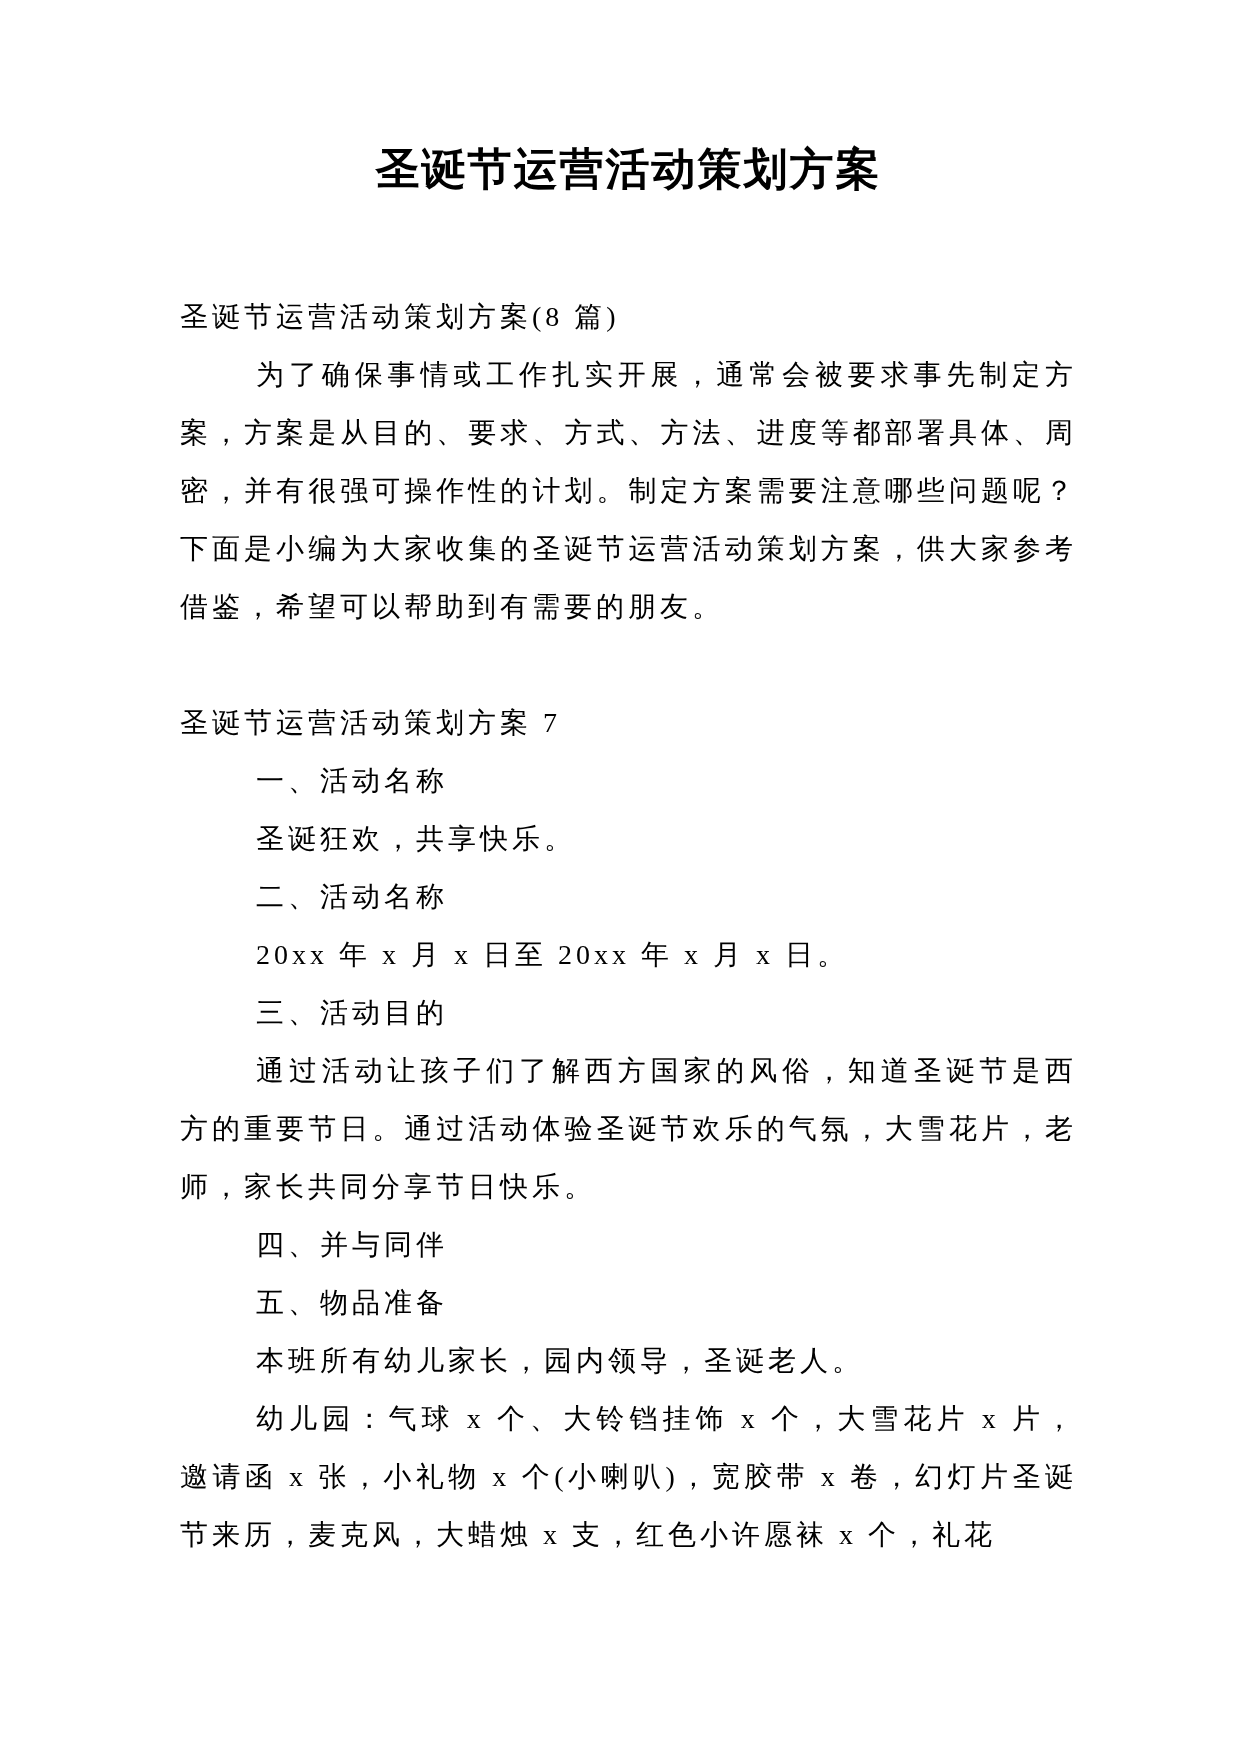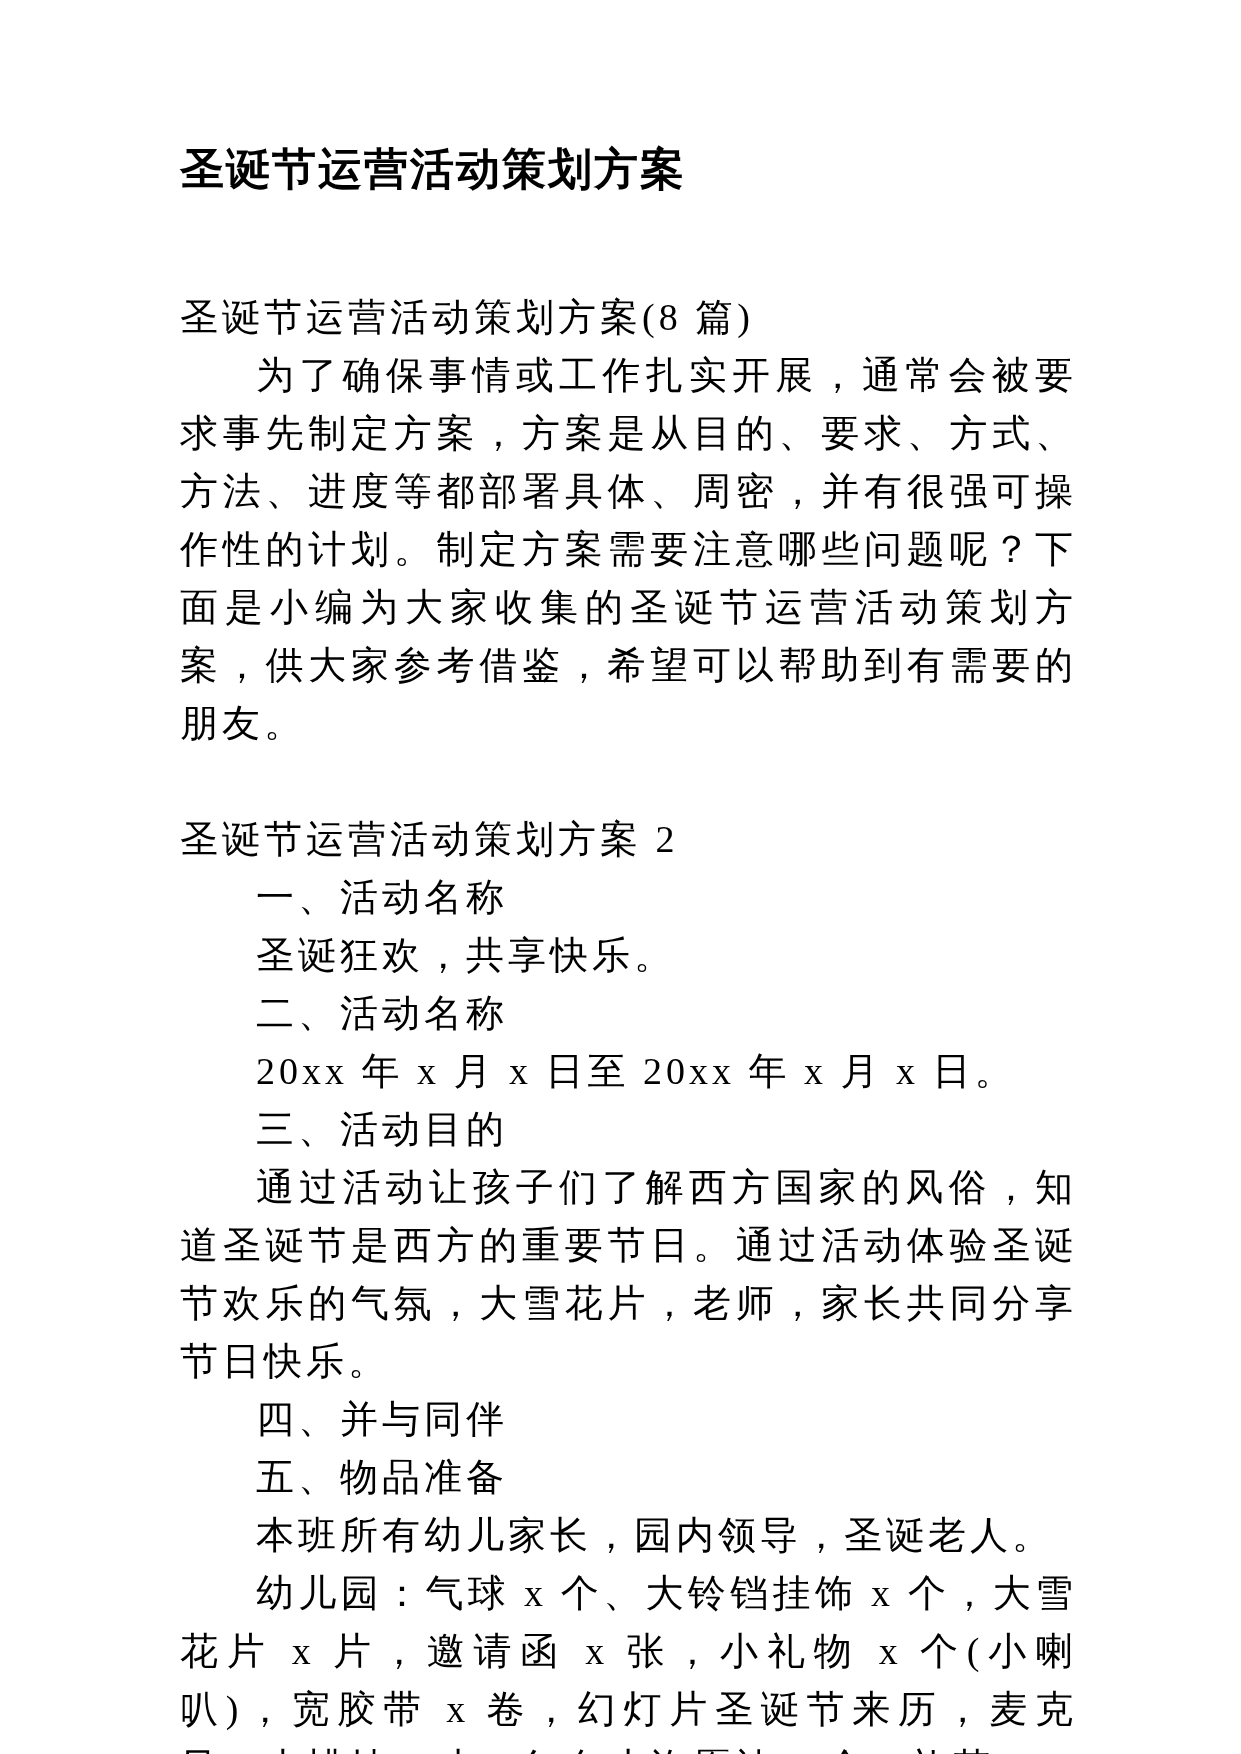--- a/index.html
+++ b/index.html
@@ -16,27 +16,27 @@
     box-sizing: border-box;
     padding: 0 164px 0 180px;
     overflow: hidden;
     font-family: "Liberation Serif", "DejaVu Serif", serif;
   }
   .doc-title {
     margin: 138px 0 86px 0;
     font-size: 44px;
     line-height: 64px;
     font-weight: bold;
-    text-align: left;
+    text-align: center;
     letter-spacing: 2px;
     white-space: nowrap;
   }
   .para {
     margin: 0;
-    font-size: 38px;
+    font-size: 28px;
     line-height: 58px;
     letter-spacing: 4px;
     text-align: justify;
     text-justify: inter-character;
   }
   .para.indent {
     text-indent: 76px;
   }
   .blank-line {
     height: 58px;
@@ -48,21 +48,21 @@
 <div class="page">
 
   <h1 class="doc-title">圣诞节运营活动策划方案</h1>
 
   <p class="para">圣诞节运营活动策划方案(8 篇)</p>
 
   <p class="para indent">为了确保事情或工作扎实开展，通常会被要求事先制定方案，方案是从目的、要求、方式、方法、进度等都部署具体、周密，并有很强可操作性的计划。制定方案需要注意哪些问题呢？下面是小编为大家收集的圣诞节运营活动策划方案，供大家参考借鉴，希望可以帮助到有需要的朋友。</p>
 
   <div class="blank-line"></div>
 
-  <p class="para">圣诞节运营活动策划方案 2</p>
+  <p class="para">圣诞节运营活动策划方案 7</p>
 
   <p class="para indent">一、活动名称</p>
 
   <p class="para indent">圣诞狂欢，共享快乐。</p>
 
   <p class="para indent">二、活动名称</p>
 
   <p class="para indent">20xx 年 x 月 x 日至 20xx 年 x 月 x 日。</p>
 
   <p class="para indent">三、活动目的</p>

